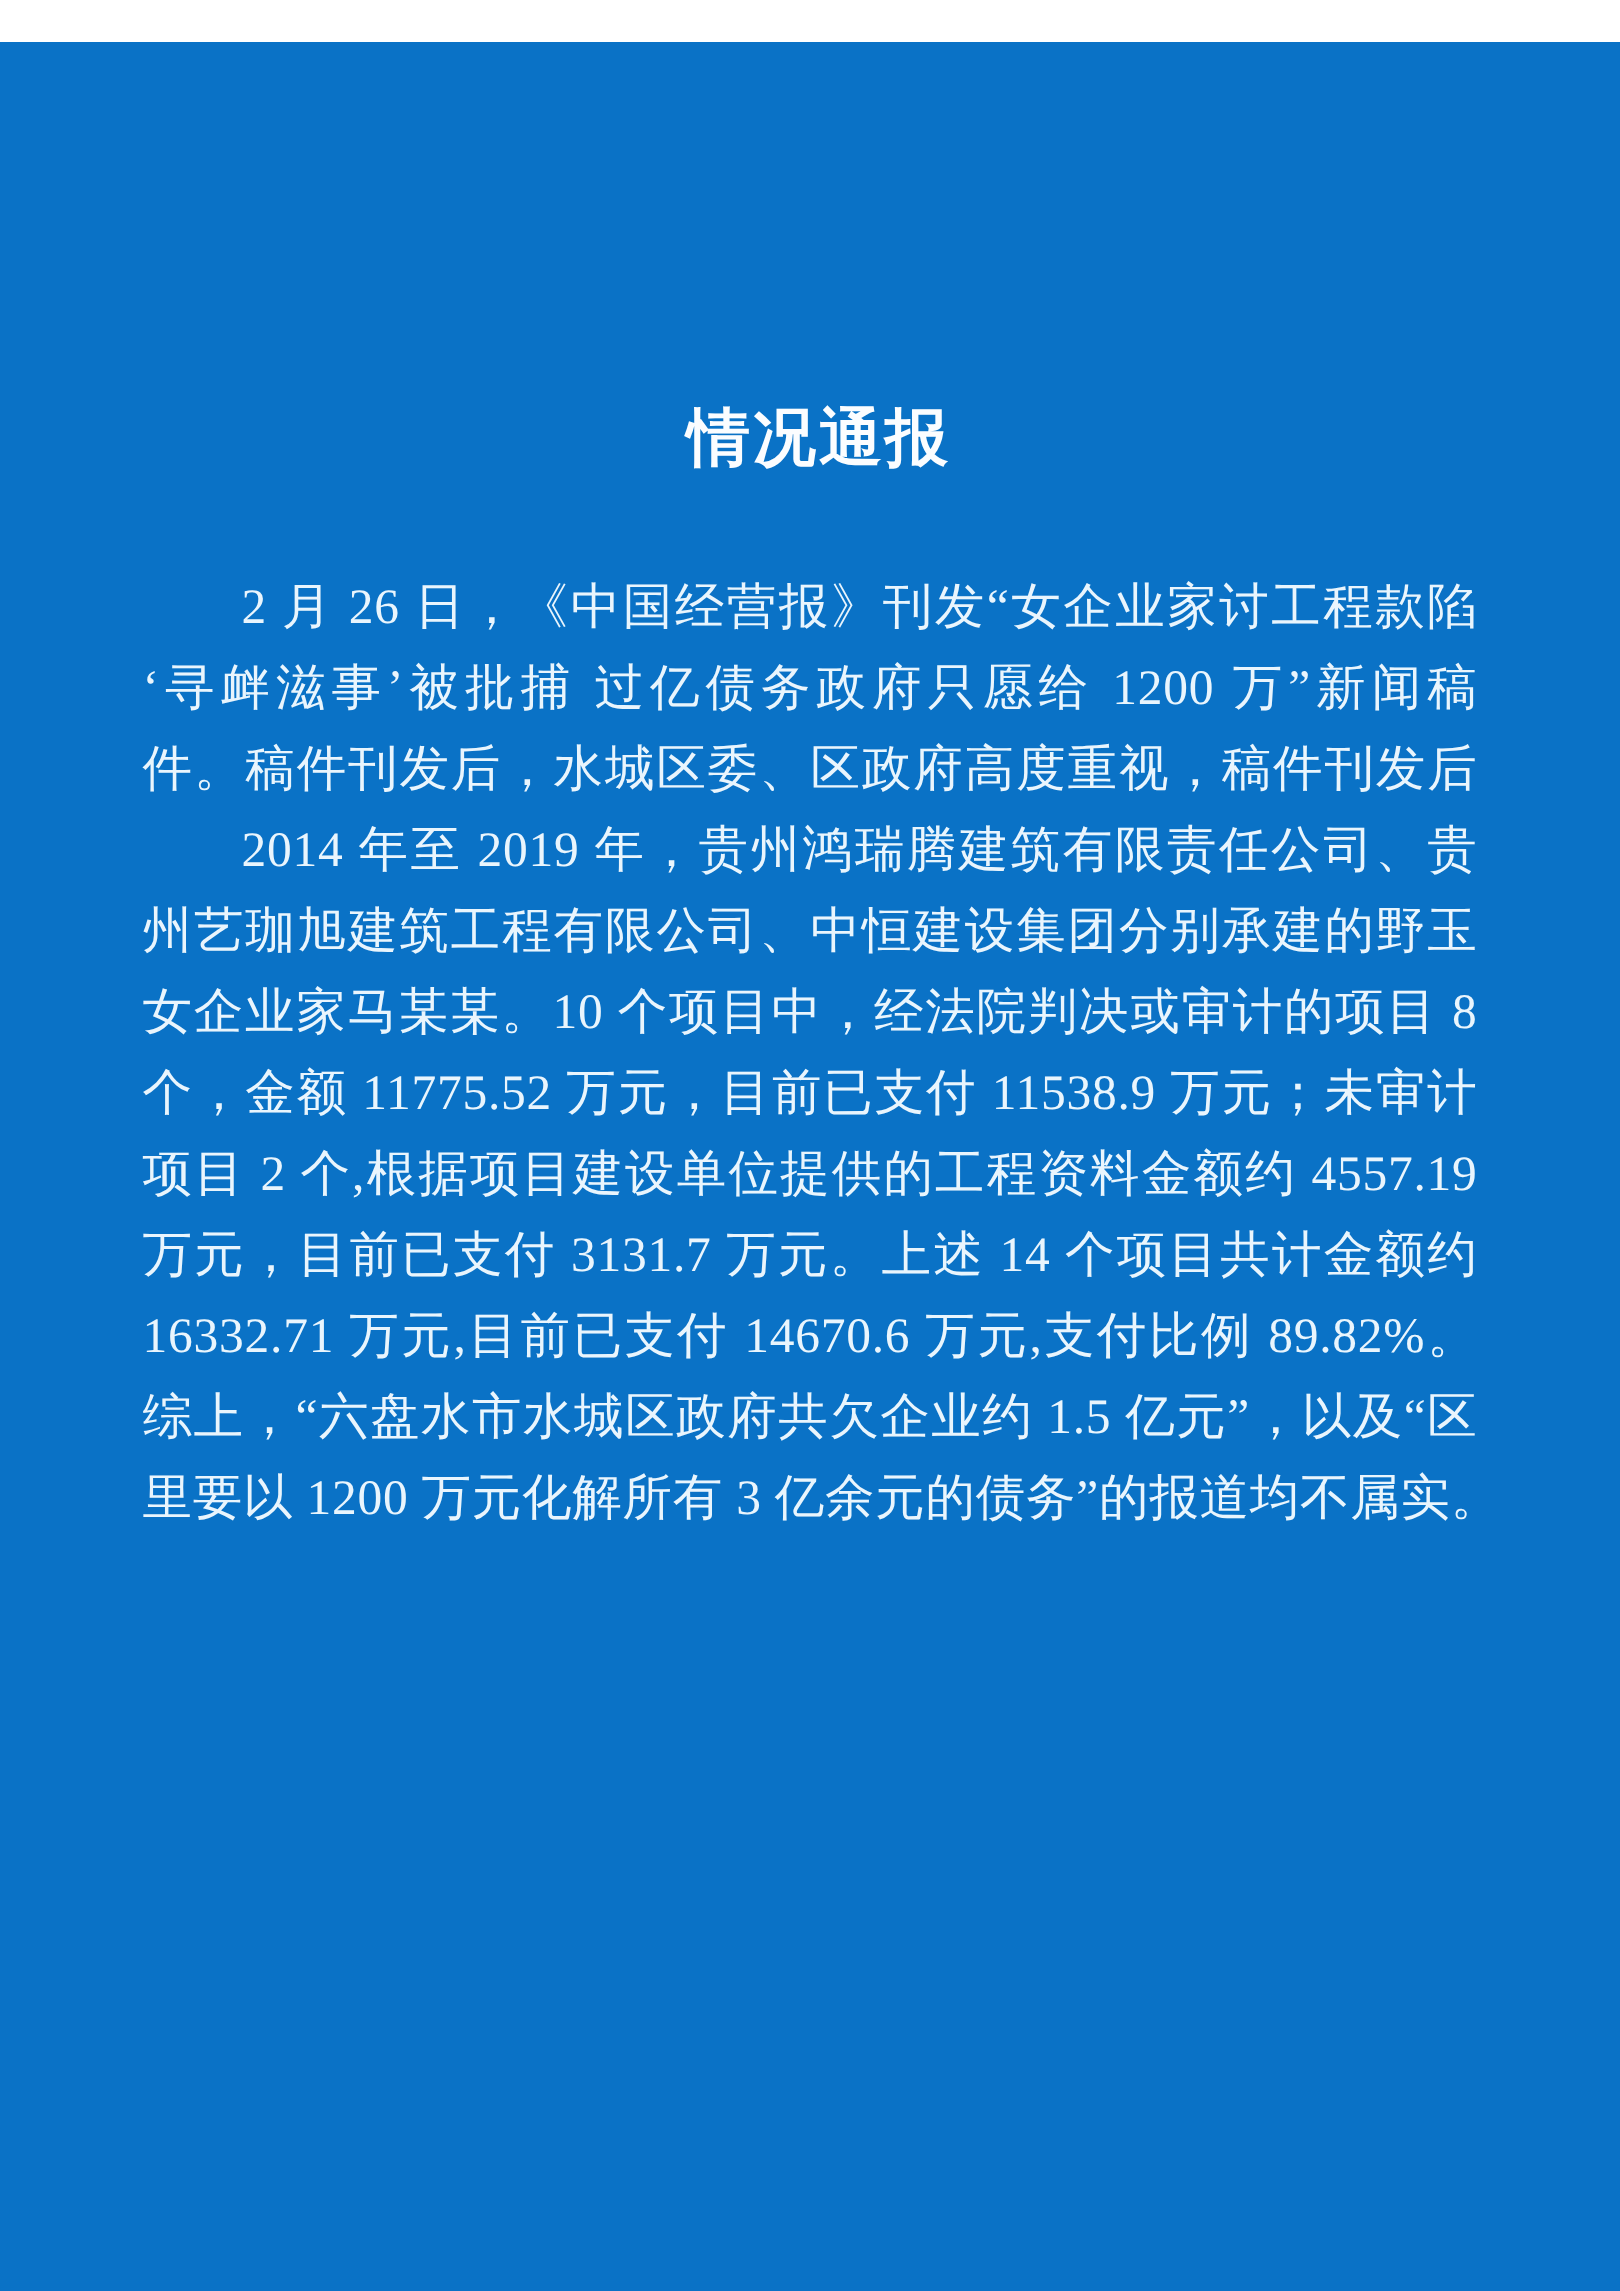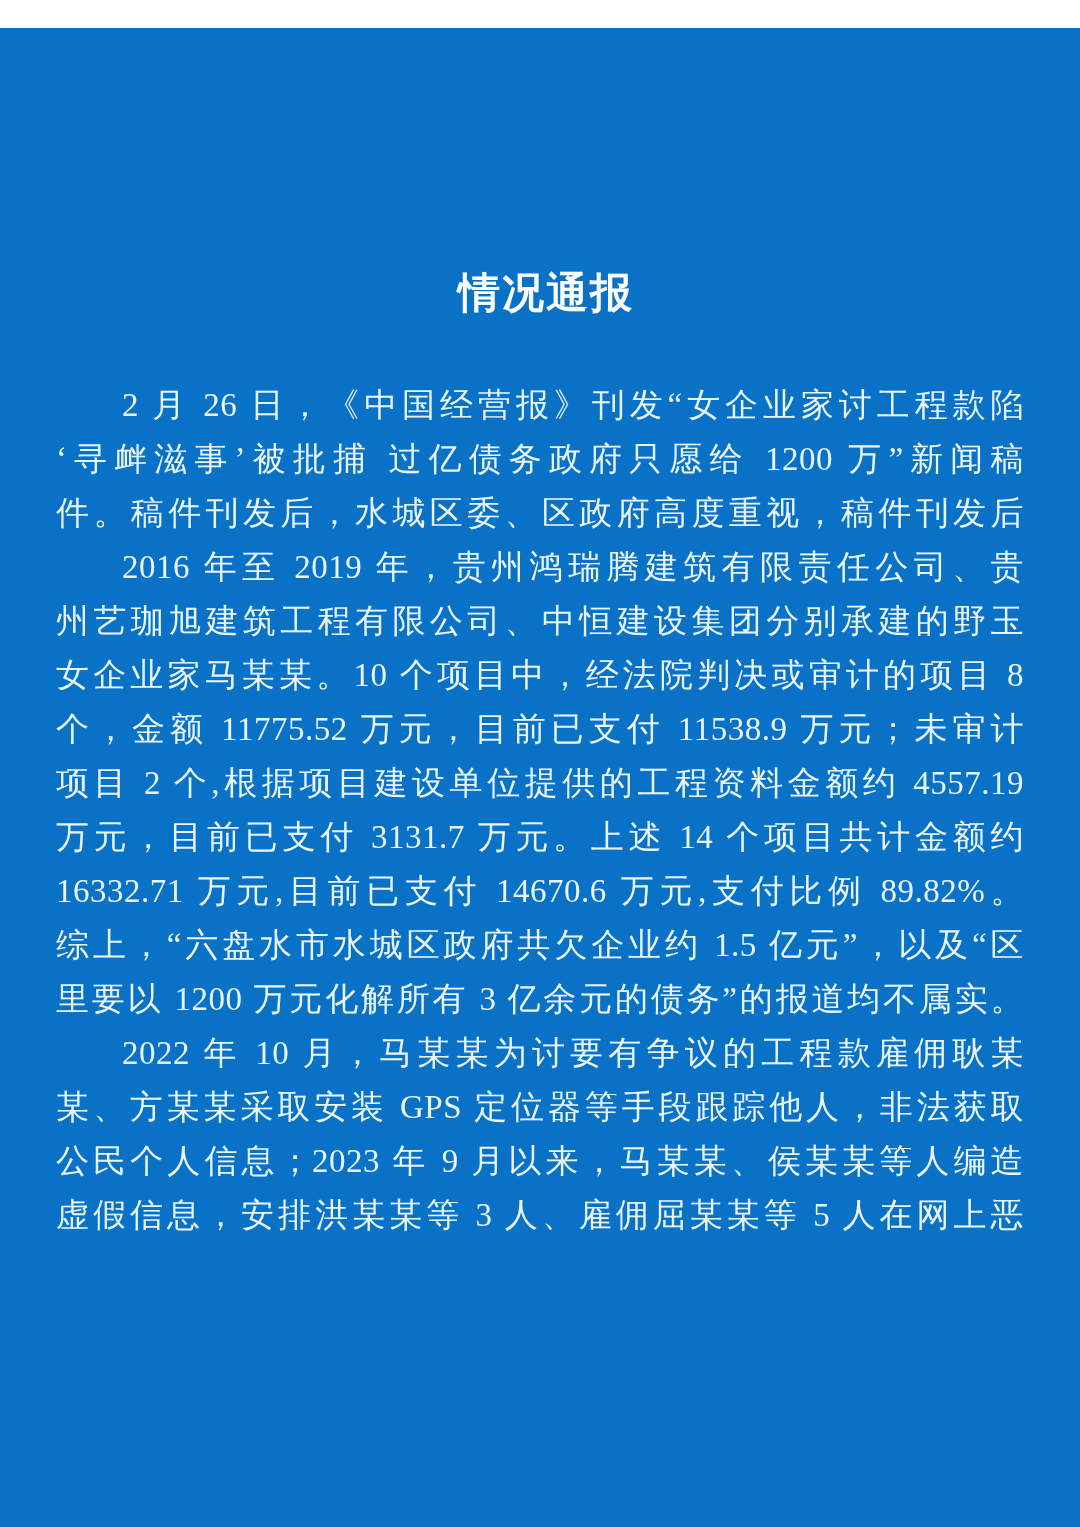--- a/index.html
+++ b/index.html
@@ -22,21 +22,21 @@
     padding-top: 240px;
     font-size: 42px;
     line-height: 50px;
     font-weight: 700;
     text-align: center;
     letter-spacing: 2px;
     padding-left: 12px;
   }
   .body-text {
     margin-top: 60px;
-    padding: 0 56px;
+    padding: 0 95px;
     font-size: 33px;
     line-height: 54px;
     letter-spacing: 0.5px;
   }
   .paragraph {
     margin: 0;
   }
   .line {
     text-align: justify;
     text-align-last: justify;
@@ -52,30 +52,24 @@
 
 <div class="page" style="background: rgb(10, 114, 198);">
   <h1 class="title" style="color: rgb(251, 253, 255);">情况通报</h1>
   <div class="body-text" id="paragraphs" style="color: rgb(233, 245, 253);">
       <div class="paragraph">
         <div class="line first">2 月 26 日，《中国经营报》刊发“女企业家讨工程款陷</div>
         <div class="line">‘寻衅滋事’被批捕 过亿债务政府只愿给 1200 万”新闻稿</div>
         <div class="line">件。稿件刊发后，水城区委、区政府高度重视，稿件刊发后</div>
       </div>
       <div class="paragraph">
-        <div class="line first">2016 年至 2019 年，贵州鸿瑞腾建筑有限责任公司、贵</div>
+        <div class="line first">2014 年至 2019 年，贵州鸿瑞腾建筑有限责任公司、贵</div>
         <div class="line">州艺珈旭建筑工程有限公司、中恒建设集团分别承建的野玉</div>
         <div class="line">女企业家马某某。10 个项目中，经法院判决或审计的项目 8</div>
         <div class="line">个，金额 11775.52 万元，目前已支付 11538.9 万元；未审计</div>
         <div class="line">项目 2 个,根据项目建设单位提供的工程资料金额约 4557.19</div>
         <div class="line">万元，目前已支付 3131.7 万元。上述 14 个项目共计金额约</div>
         <div class="line">16332.71 万元,目前已支付 14670.6 万元,支付比例 89.82%。</div>
         <div class="line">综上，“六盘水市水城区政府共欠企业约 1.5 亿元”，以及“区</div>
         <div class="line">里要以 1200 万元化解所有 3 亿余元的债务”的报道均不属实。</div>
       </div>
-      <div class="paragraph">
-        <div class="line first">2022 年 10 月，马某某为讨要有争议的工程款雇佣耿某</div>
-        <div class="line">某、方某某采取安装 GPS 定位器等手段跟踪他人，非法获取</div>
-        <div class="line">公民个人信息；2023 年 9 月以来，马某某、侯某某等人编造</div>
-        <div class="line">虚假信息，安排洪某某等 3 人、雇佣屈某某等 5 人在网上恶</div>
-      </div>
     </div>
 </div>
 
 </body></html>

